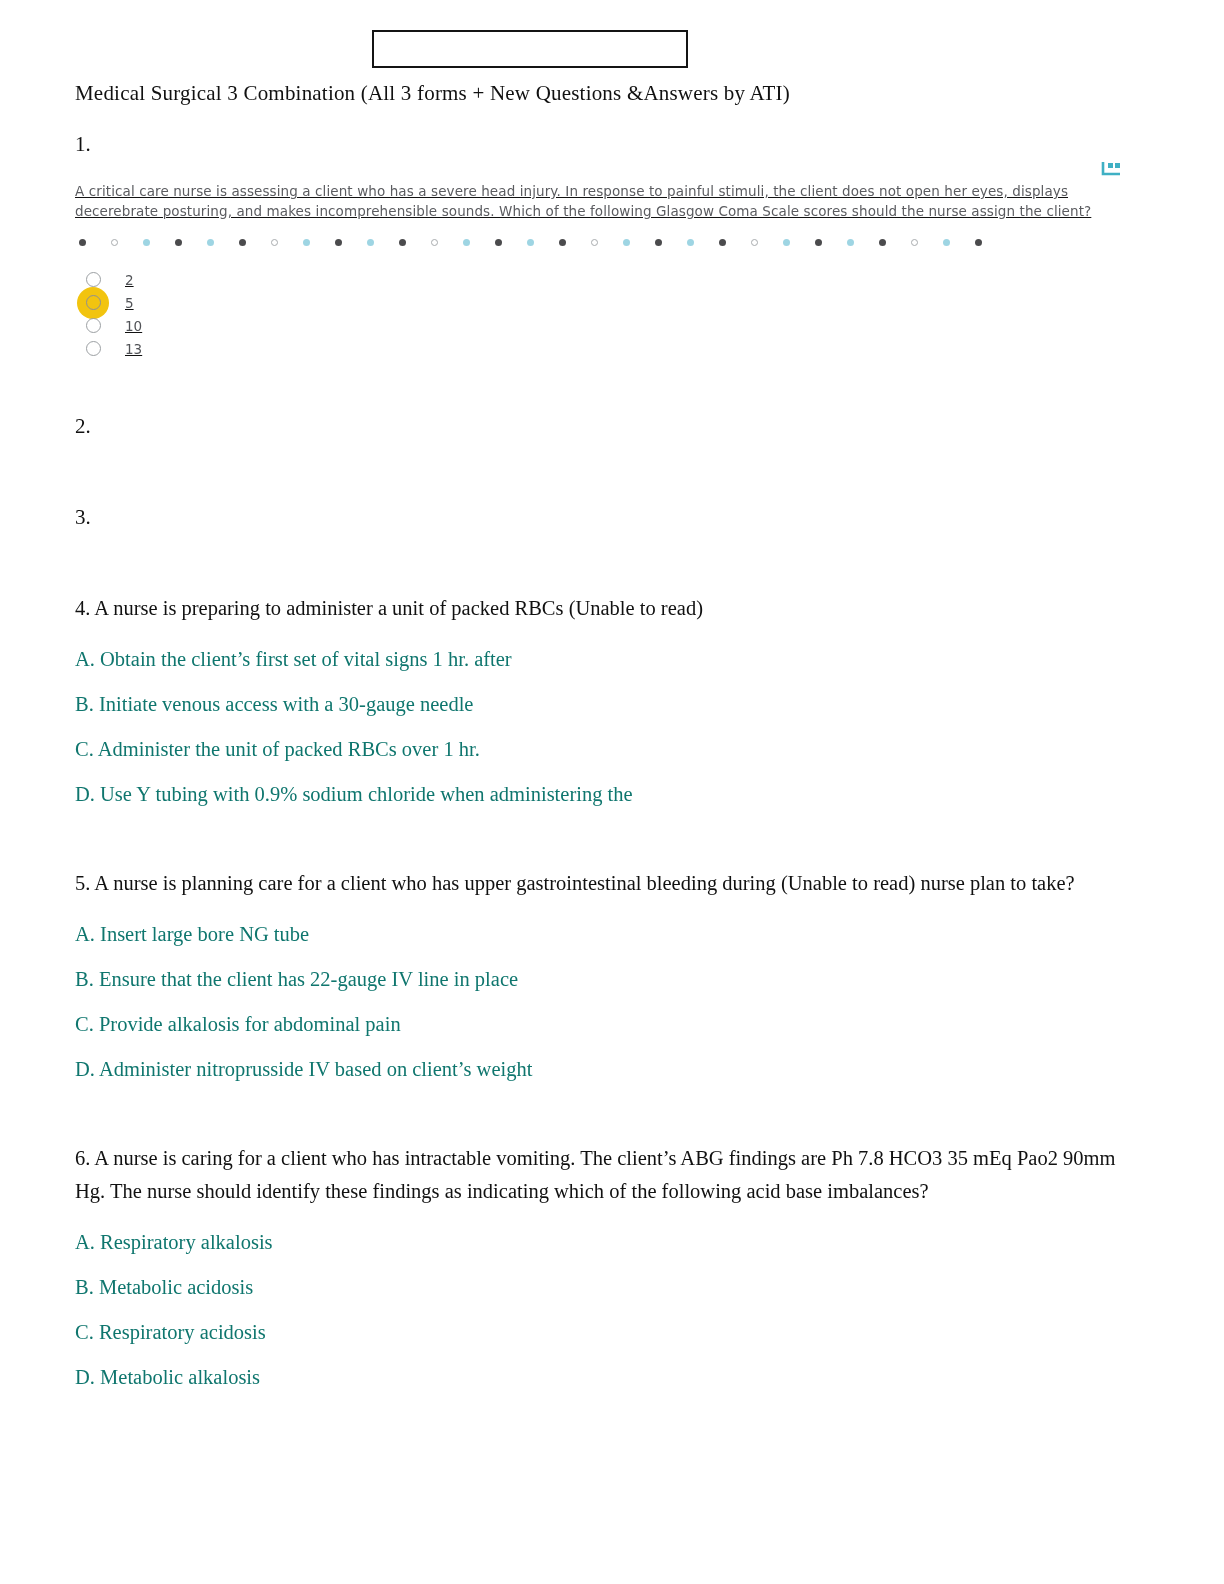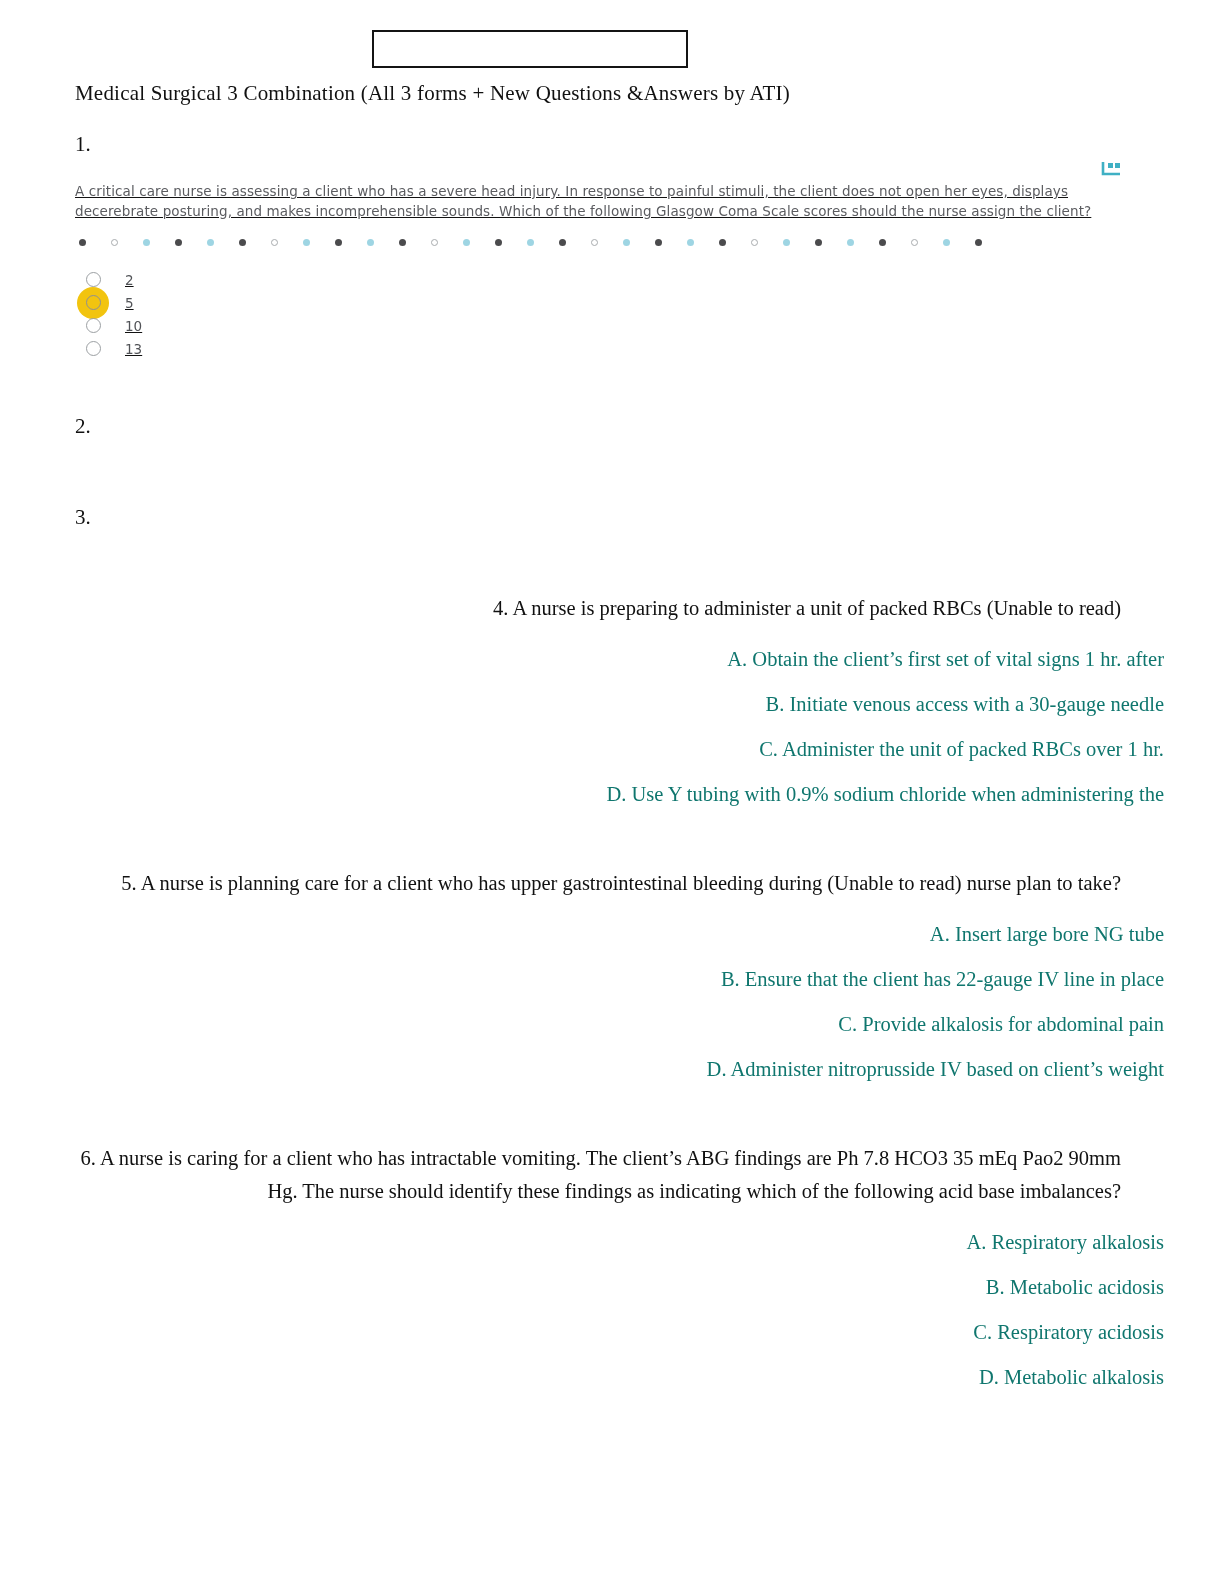--- a/index.html
+++ b/index.html
@@ -111,21 +111,21 @@
     font-size: 13.5px;
     color: #515357;
     z-index: 1;
   }
 
   
   .sec-2 { margin-top: 54px; }
   .sec-3 { margin-top: 66px; }
 
   
-  .question-block { margin-top: 62px; text-align: right; }
+  .question-block { margin-top: 62px; }
   .q-text {
     font-size: 20.5px;
     line-height: 33px;
     max-width: 1046px;
     color: #111;
   }
   .q-option {
     margin-top: 24px;
     font-size: 20.5px;
     line-height: 21px;

